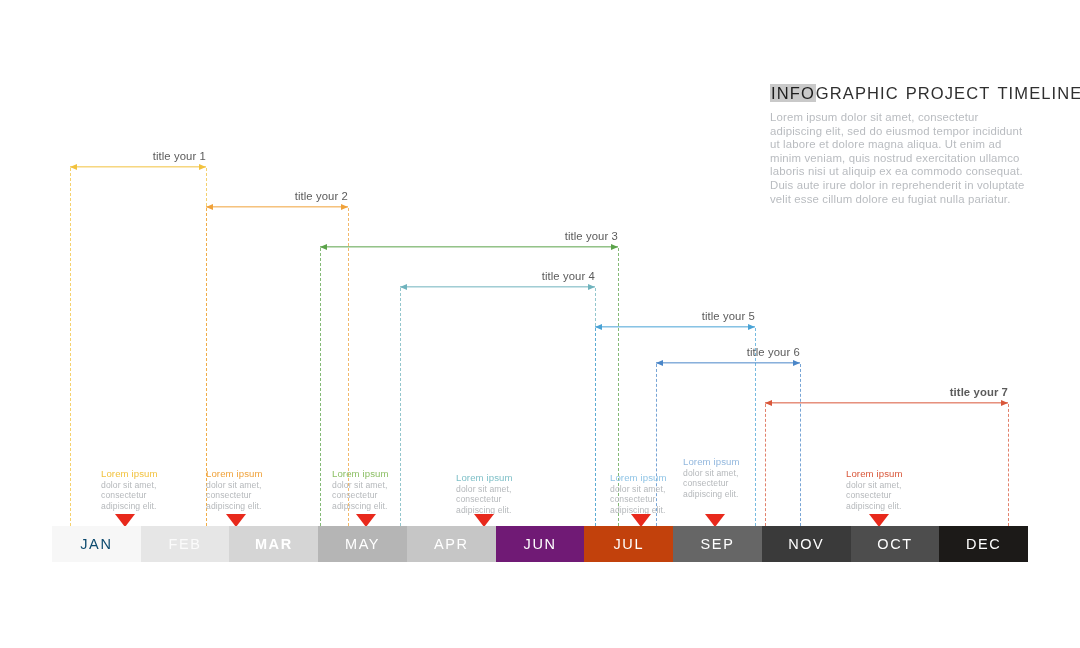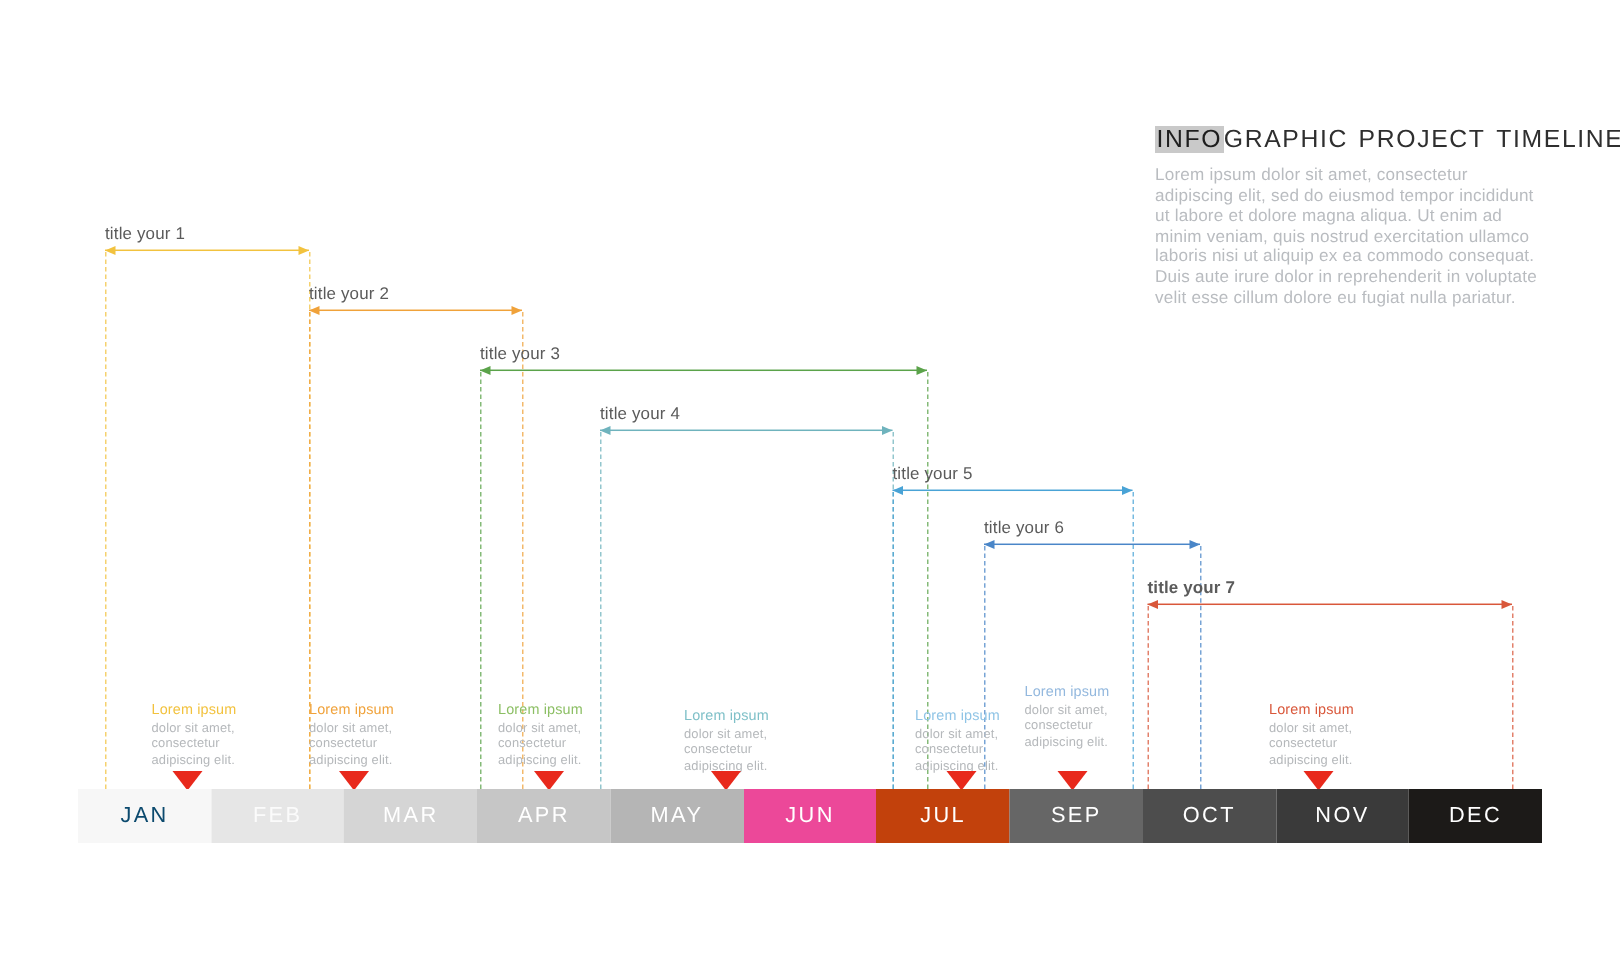--- a/index.html
+++ b/index.html
@@ -28,21 +28,21 @@
   
   .bar{position:absolute;height:1.6px;}
   .bar .line{position:absolute;left:0;right:0;top:50%;height:1.3px;transform:translateY(-50%);}
   .bar .ah{position:absolute;top:50%;width:0;height:0;
            border-top:3.6px solid transparent;border-bottom:3.6px solid transparent;
            transform:translateY(-50%);}
   .bar .ah.l{left:0;border-right-width:7px;border-right-style:solid;}
   .bar .ah.r{right:0;border-left-width:7px;border-left-style:solid;}
   .bar .cap{
     position:absolute;left:0;right:0;bottom:6px;
-    text-align:left;font-size:11.3px;color:#5b5b5b;letter-spacing:.1px;
+    text-align:right;font-size:11.3px;color:#5b5b5b;letter-spacing:.1px;
     white-space:nowrap;
   }
 
   
   .guide{position:absolute;width:0;border-left-width:1px;border-left-style:dashed;}
 
   
   .para{position:absolute;width:78px;}
   .para .h{font-size:9.6px;line-height:11.6px;letter-spacing:.1px;margin-top:15px;}
   .para .b{font-size:8.6px;line-height:10.8px;color:#b5b8bb;letter-spacing:.1px;}
@@ -174,24 +174,24 @@
       <div class="marker" style="left: 356px; top: 514px; border-top-color: rgb(232, 41, 28);"></div>
       <div class="marker" style="left: 474px; top: 514px; border-top-color: rgb(232, 41, 28);"></div>
       <div class="marker" style="left: 631px; top: 514px; border-top-color: rgb(232, 41, 28);"></div>
       <div class="marker" style="left: 705px; top: 514px; border-top-color: rgb(232, 41, 28);"></div>
       <div class="marker" style="left: 869px; top: 514px; border-top-color: rgb(232, 41, 28);"></div>
     </div>
 
   <div class="months" id="months">
       <div class="month m0" style="background: rgb(247, 247, 247);">JAN</div>
       <div class="month m1" style="background: rgb(230, 230, 230);">FEB</div>
-      <div class="month" style="background: rgb(213, 213, 213);">MAR</div>
+      <div class="month" style="background: rgb(213, 213, 213); font-weight: bold;">MAR</div>
+      <div class="month" style="background: rgb(181, 181, 181);">MAY</div>
       <div class="month" style="background: rgb(198, 198, 198);">APR</div>
-      <div class="month" style="background: rgb(181, 181, 181);">MAY</div>
-      <div class="month" style="background: #ec4899;">JUN</div>
+      <div class="month" style="background: #701a75;">JUN</div>
       <div class="month" style="background: #c2410c;">JUL</div>
       <div class="month" style="background: rgb(102, 102, 102);">SEP</div>
+      <div class="month" style="background: rgb(58, 58, 58);">NOV</div>
       <div class="month" style="background: rgb(77, 77, 77);">OCT</div>
-      <div class="month" style="background: rgb(58, 58, 58);">NOV</div>
       <div class="month" style="background: rgb(28, 26, 24);">DEC</div>
     </div>
 
 </div>
 
 </body></html>

